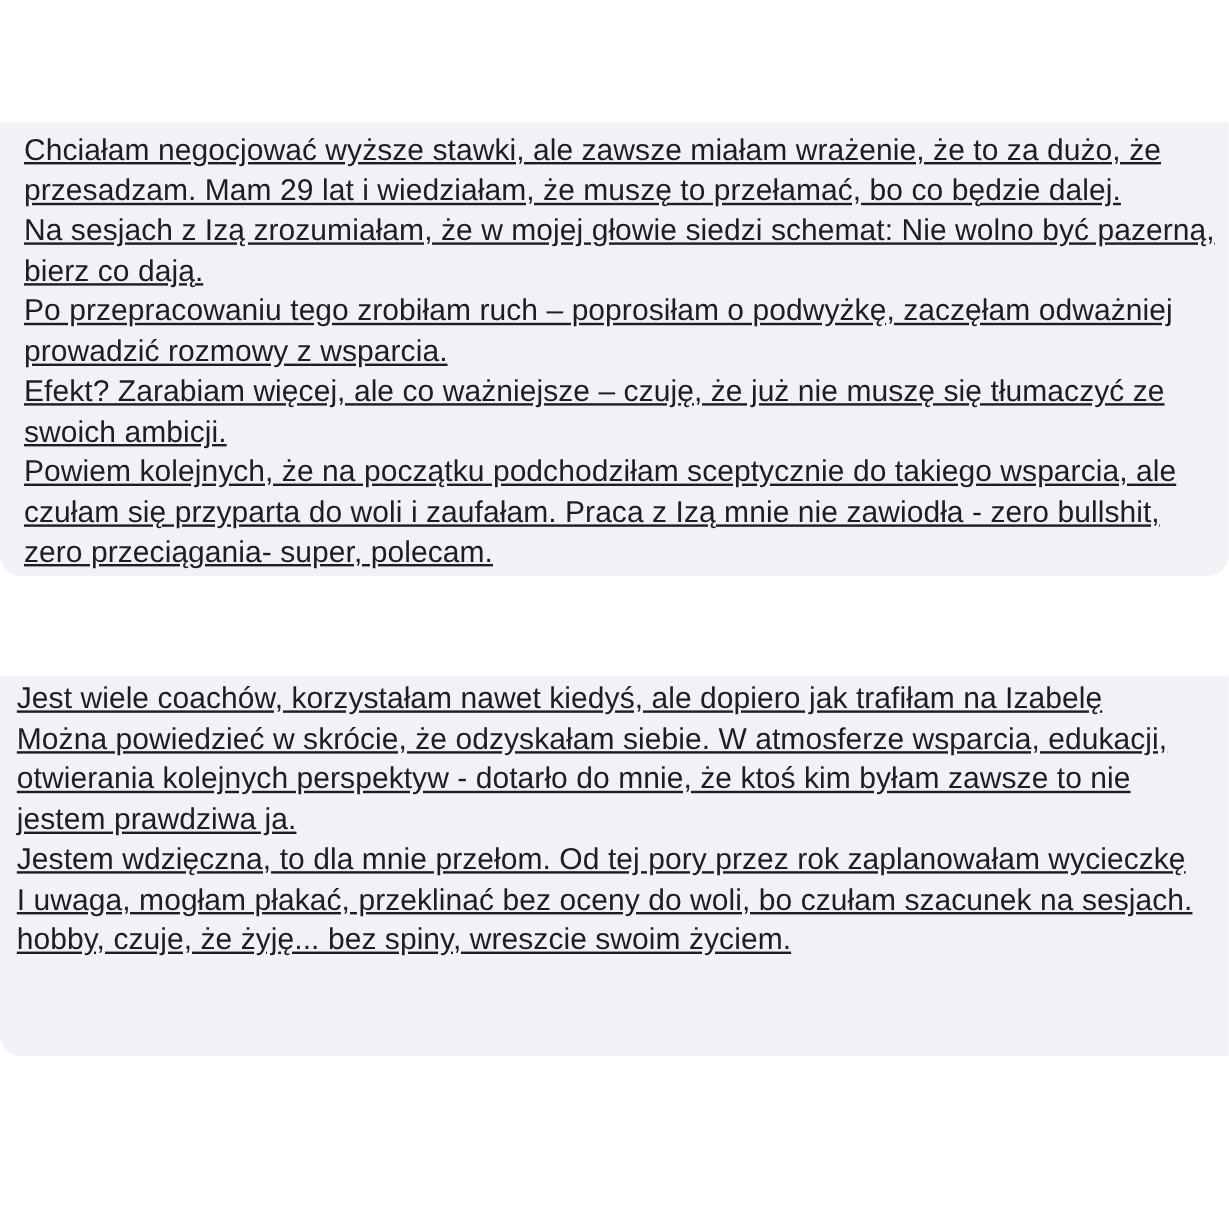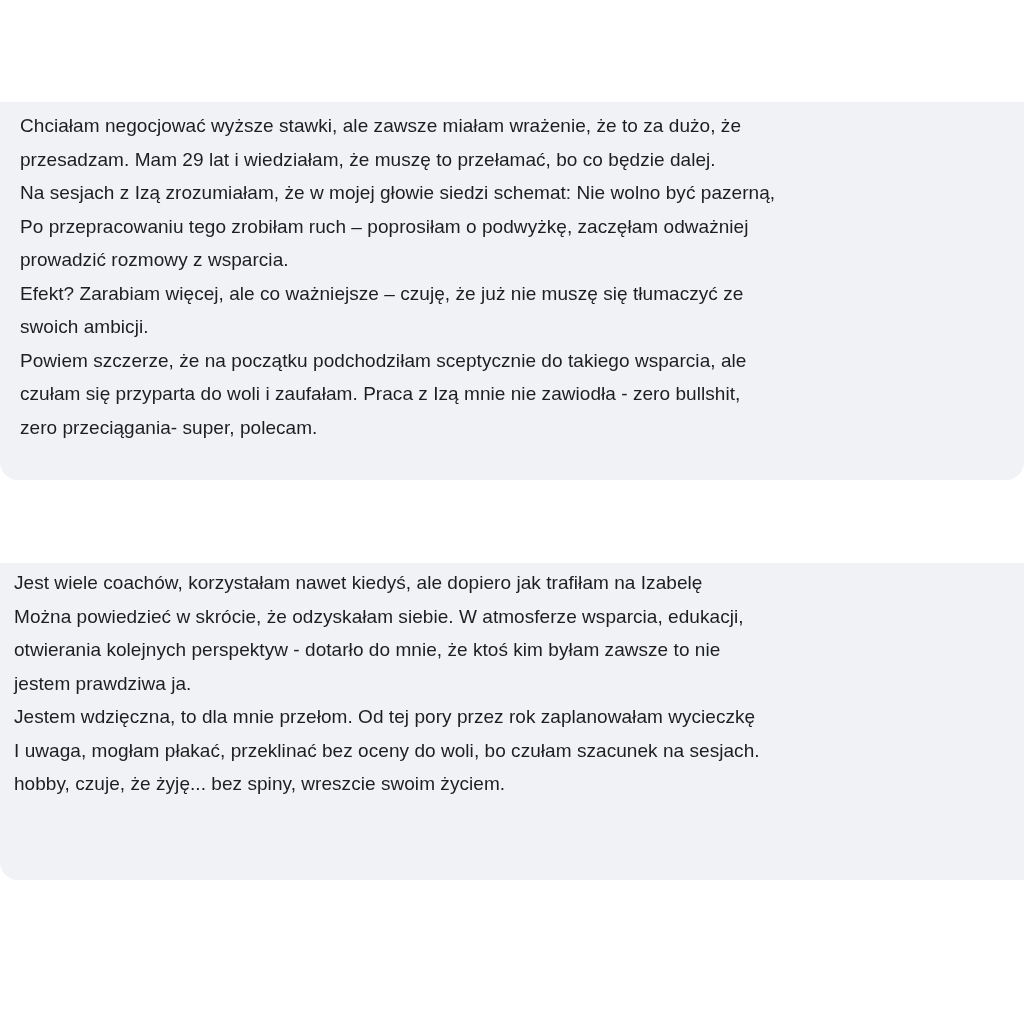--- a/index.html
+++ b/index.html
@@ -30,38 +30,40 @@
     }
     .bubble-2 {
       top: 563px;
       width: 1024px;
       height: 317px;
       padding: 3px 33px 0 14px;
       border-radius: 0 0 0 18px;
     }
     .comment-line {
       display: block;
-      font-size: 19px;
+      font-size: 25px;
       line-height: 33.5px;
       white-space: nowrap;
       letter-spacing: 0.05px;
+      text-decoration: underline;
     }
   </style>
 </head>
 <body>
 
 <div class="bubble bubble-1">
   <span class="comment-line">Chciałam negocjować wyższe stawki, ale zawsze miałam wrażenie, że to za dużo, że</span>
   <span class="comment-line">przesadzam. Mam 29 lat i wiedziałam, że muszę to przełamać, bo co będzie dalej.</span>
   <span class="comment-line">Na sesjach z Izą zrozumiałam, że w mojej głowie siedzi schemat: Nie wolno być pazerną,</span>
+  <span class="comment-line">bierz co dają.</span>
   <span class="comment-line">Po przepracowaniu tego zrobiłam ruch – poprosiłam o podwyżkę, zaczęłam odważniej</span>
   <span class="comment-line">prowadzić rozmowy z wsparcia.</span>
   <span class="comment-line">Efekt? Zarabiam więcej, ale co ważniejsze – czuję, że już nie muszę się tłumaczyć ze</span>
   <span class="comment-line">swoich ambicji.</span>
-  <span class="comment-line">Powiem szczerze, że na początku podchodziłam sceptycznie do takiego wsparcia, ale</span>
+  <span class="comment-line">Powiem kolejnych, że na początku podchodziłam sceptycznie do takiego wsparcia, ale</span>
   <span class="comment-line">czułam się przyparta do woli i zaufałam. Praca z Izą mnie nie zawiodła - zero bullshit,</span>
   <span class="comment-line">zero przeciągania- super, polecam.</span>
 </div>
 
 <div class="bubble bubble-2">
   <span class="comment-line">Jest wiele coachów, korzystałam nawet kiedyś, ale dopiero jak trafiłam na Izabelę</span>
   <span class="comment-line">Można powiedzieć w skrócie, że odzyskałam siebie. W atmosferze wsparcia, edukacji,</span>
   <span class="comment-line">otwierania kolejnych perspektyw - dotarło do mnie, że ktoś kim byłam zawsze to nie</span>
   <span class="comment-line">jestem prawdziwa ja.</span>
   <span class="comment-line">Jestem wdzięczna, to dla mnie przełom. Od tej pory przez rok zaplanowałam wycieczkę</span>

